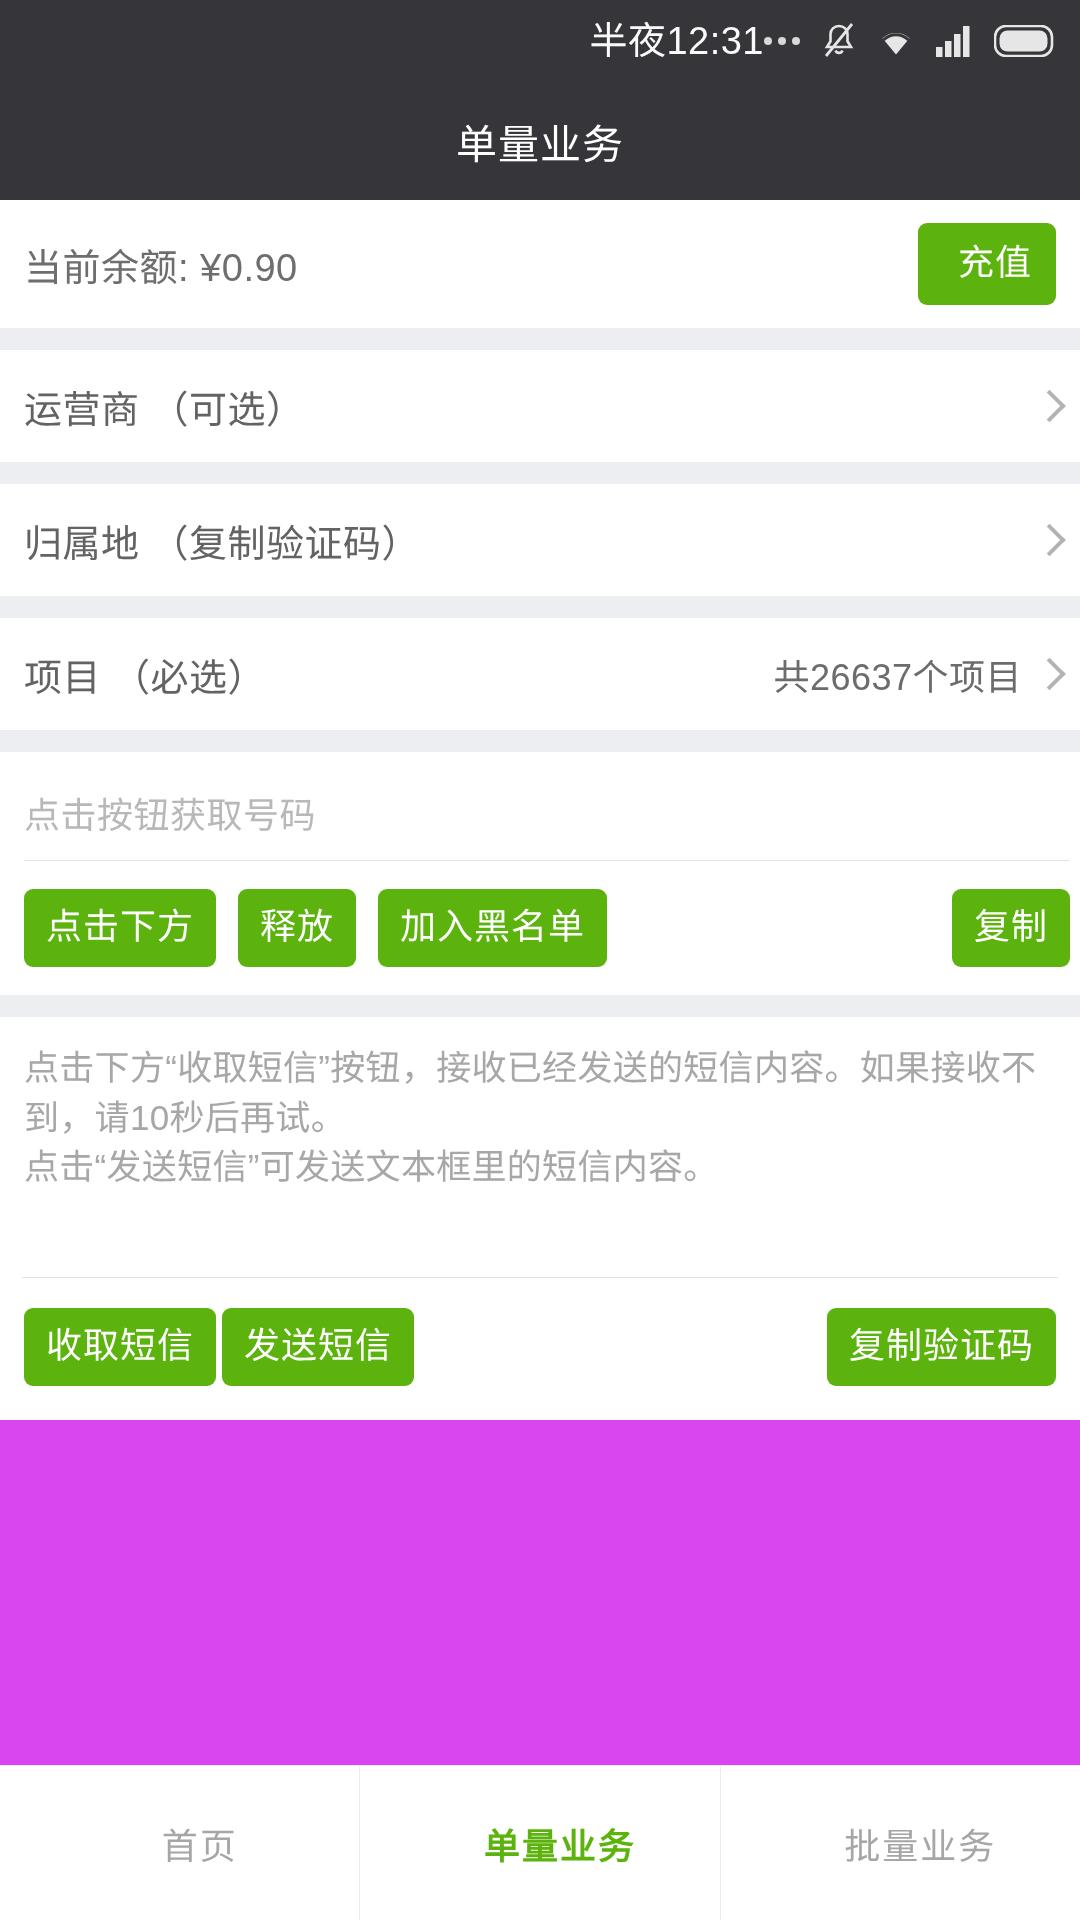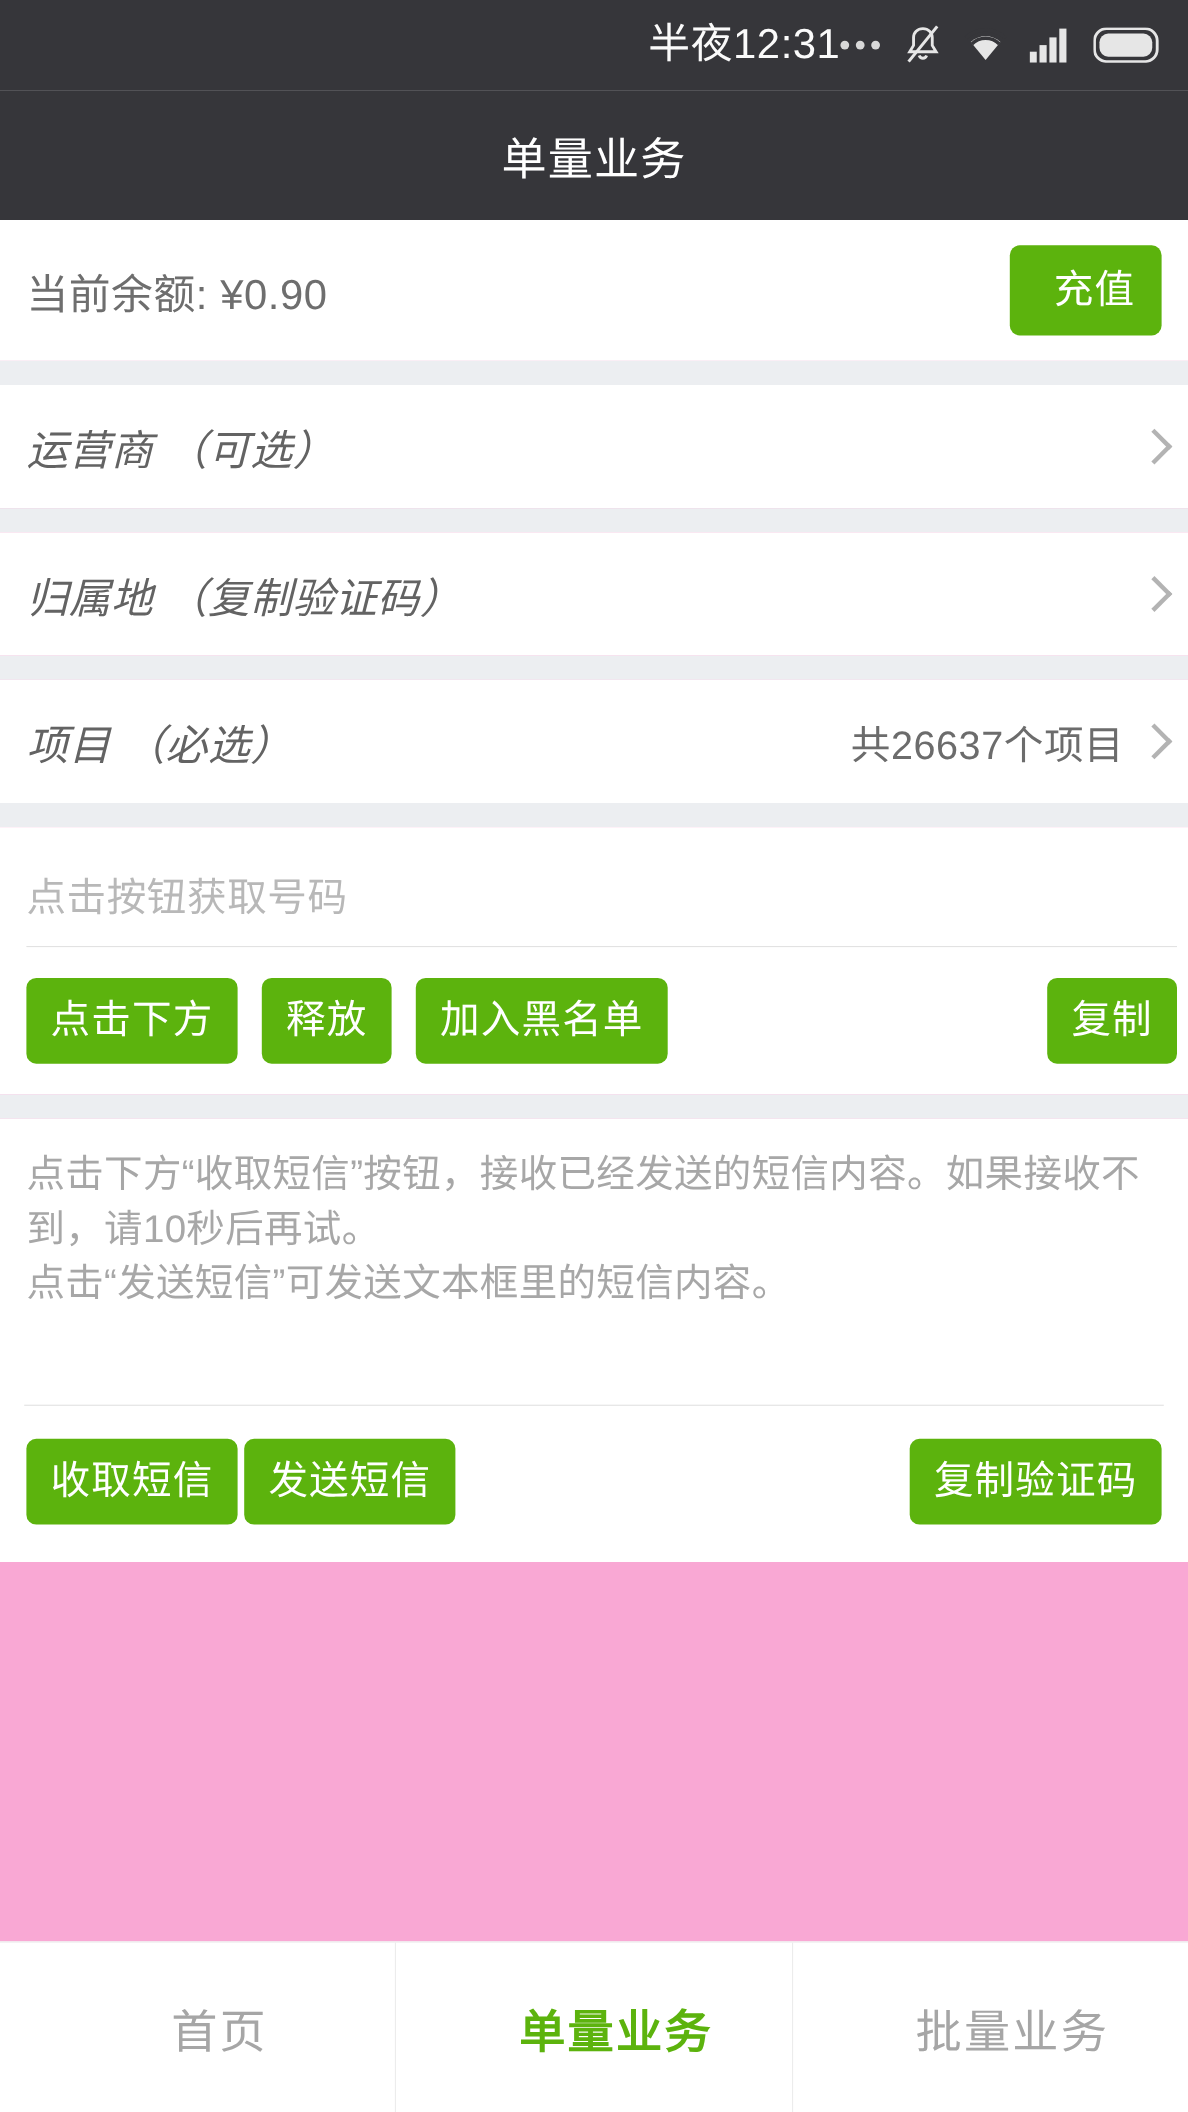--- a/index.html
+++ b/index.html
@@ -74,21 +74,21 @@
   .nav-title {
     color: #ffffff;
     font-size: 41px;
     font-weight: 400;
     letter-spacing: 1px;
   }
 
   
   .content {
     flex: 1 1 auto;
-    background: #f9a8d4;
+    background: #d946ef;
     overflow: hidden;
     display: flex;
     flex-direction: column;
   }
 
   .card {
     background: #ffffff;
     width: 100%;
   }
   .gap { height: 22px; background: #eceef1; width: 100%; flex: none; }
@@ -129,21 +129,20 @@
     display: flex;
     align-items: center;
     padding: 0 24px;
     cursor: pointer;
   }
   .list-label {
     font-size: 38px;
     color: #636363;
     letter-spacing: 0.5px;
     flex: 1 1 auto;
-    font-style: italic;
   }
   .list-value {
     font-size: 36px;
     color: #6c6c6c;
     margin-right: 16px;
     letter-spacing: 0.5px;
   }
   .chev {
     width: 18px;
     height: 32px;
@@ -229,21 +228,21 @@
     display: flex;
     align-items: stretch;
     flex: none;
     border-top: 1px solid #ececec;
   }
   .tab {
     flex: 1 1 0;
     display: flex;
     align-items: center;
     justify-content: center;
-    font-size: 42px;
+    font-size: 36px;
     color: #a6a6a6;
     letter-spacing: 2px;
     cursor: pointer;
     border-right: 1px solid #ececec;
     padding-left: 40px;
   }
   .tab:last-child { border-right: none; }
   .tab.active {
     color: #5cb30d;
     font-weight: bold;

